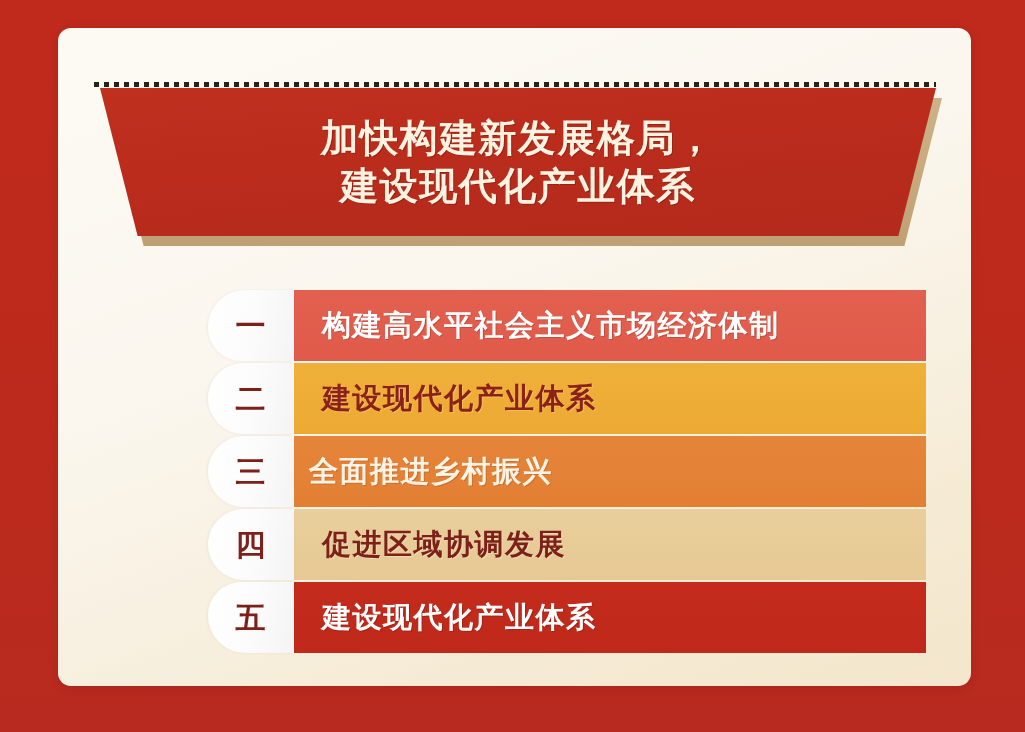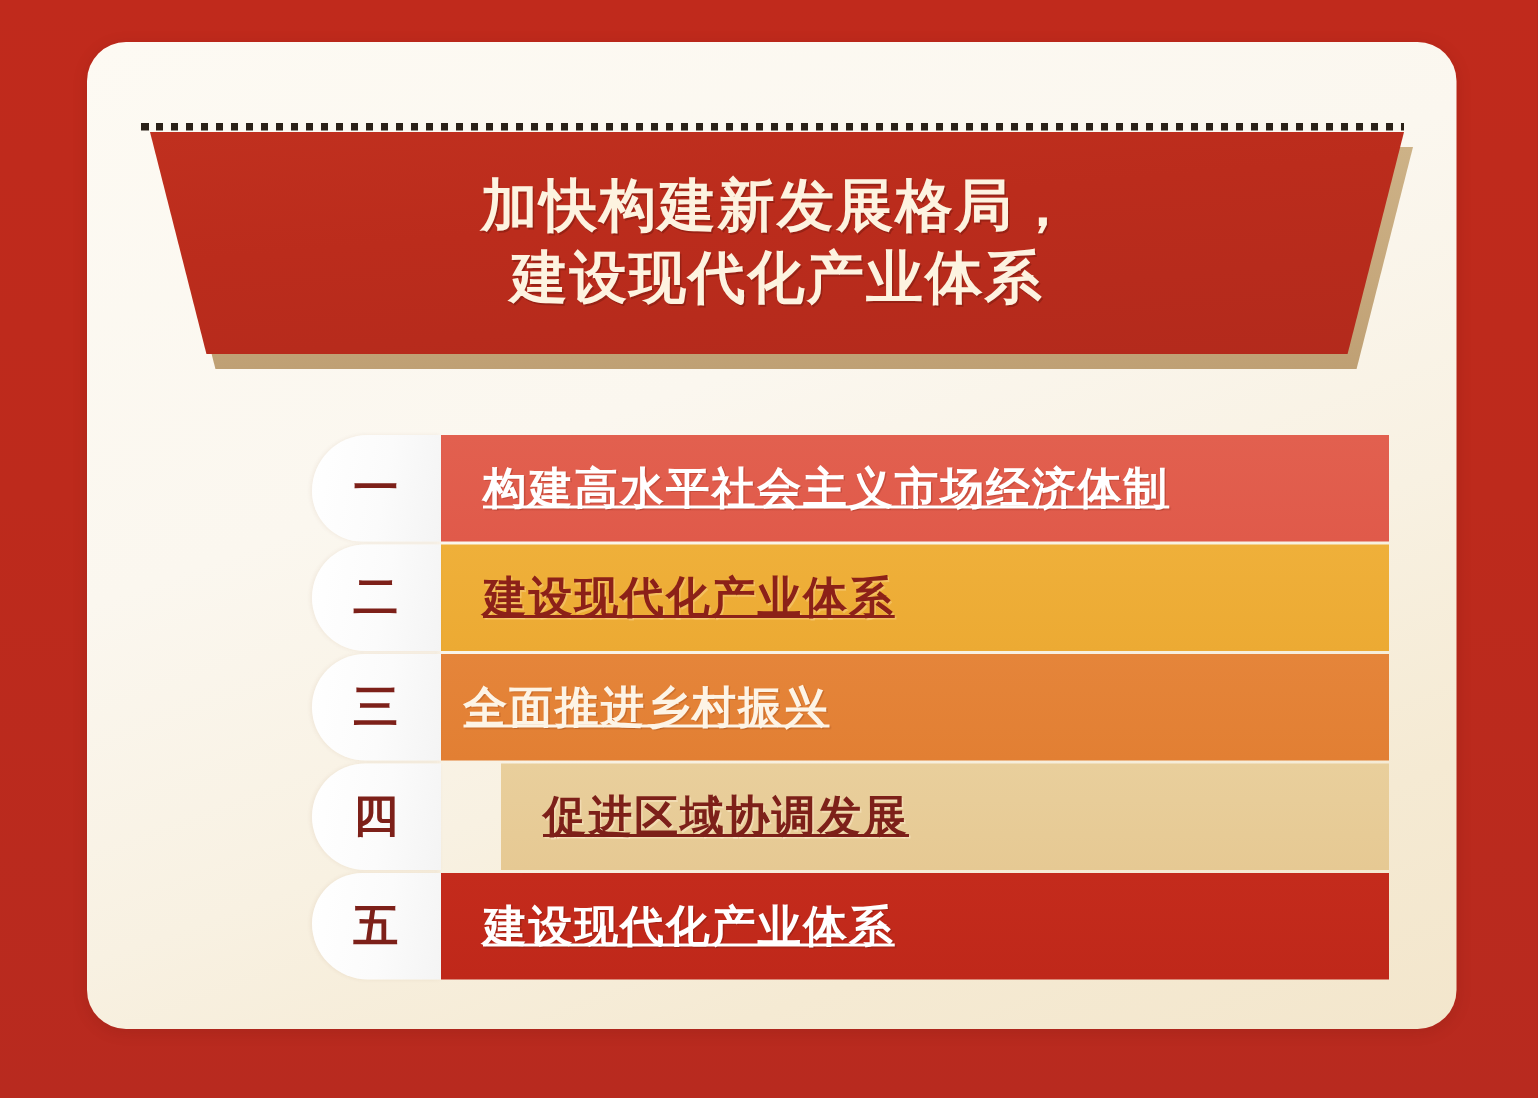--- a/index.html
+++ b/index.html
@@ -23,21 +23,21 @@
     overflow: hidden;
   }
 
   
   #card {
     position: absolute;
     left: 58px;
     top: 28px;
     width: 913px;
     height: 658px;
-    border-radius: 26px;
+    border-radius: 13px;
     background: linear-gradient(160deg,
         #fdfaf3 0%,
         #fbf7ef 38%,
         #f8f1e2 62%,
         #f5ead3 82%,
         #f3e6cc 100%);
     box-shadow: 0 2px 10px rgba(90, 20, 10, 0.16);
     overflow: hidden;
   }
 
@@ -141,33 +141,32 @@
     flex: 1 1 auto;
     display: flex;
     align-items: center;
     padding-left: 28px;
   }
   .bar span {
     font-size: 29px;
     font-weight: bold;
     letter-spacing: 1.5px;
     white-space: nowrap;
-    text-decoration: underline;
   }
 
   .row-1 .bar { background: linear-gradient(180deg, #e2604f 0%, #e05a4a 100%); }
   .row-1 .bar span { color: #ffffff; text-shadow: 1px 1px 0 rgba(140,40,25,0.30); }
 
   .row-2 .bar { background: linear-gradient(180deg, #efb03a 0%, #ecaa33 100%); }
   .row-2 .bar span { color: #8c2118; text-shadow: 1px 1px 0 rgba(255,225,170,0.35); }
 
   .row-3 .bar { background: linear-gradient(180deg, #e5853a 0%, #e27f33 100%); padding-left: 15px; }
   .row-3 .bar span { color: #fdf4e6; text-shadow: 1px 1px 0 rgba(150,70,25,0.30); }
 
-  .row-4 .bar { background: linear-gradient(180deg, #e9cf9c 0%, #e6c993 100%); margin-left: 40px; }
+  .row-4 .bar { background: linear-gradient(180deg, #e9cf9c 0%, #e6c993 100%); }
   .row-4 .bar span { color: #7d2019; text-shadow: 1px 1px 0 rgba(255,240,210,0.45); }
 
   .row-5 .bar { background: linear-gradient(180deg, #c42b1c 0%, #bf281a 100%); }
   .row-5 .bar span { color: #ffffff; text-shadow: 1px 1px 0 rgba(120,25,15,0.40); }
 </style>
 </head>
 <body>
 
 <div id="stage">
 

